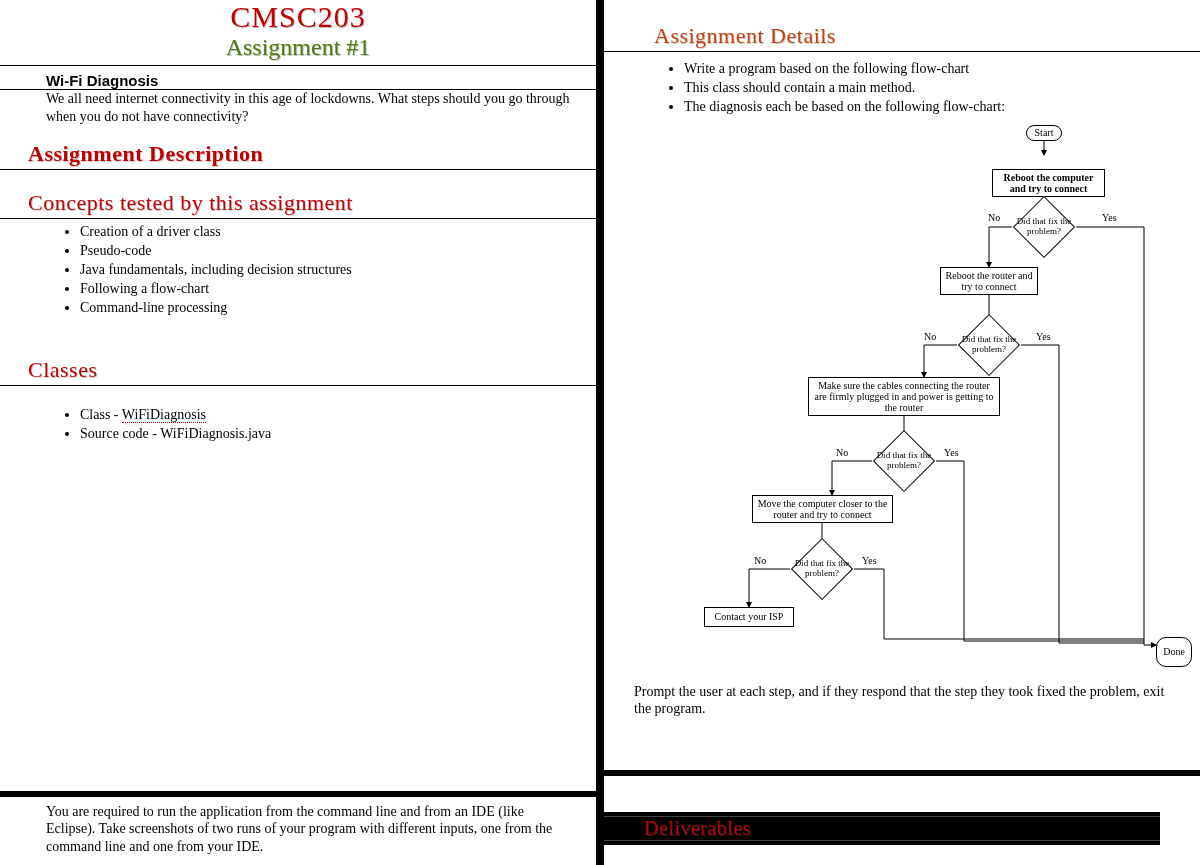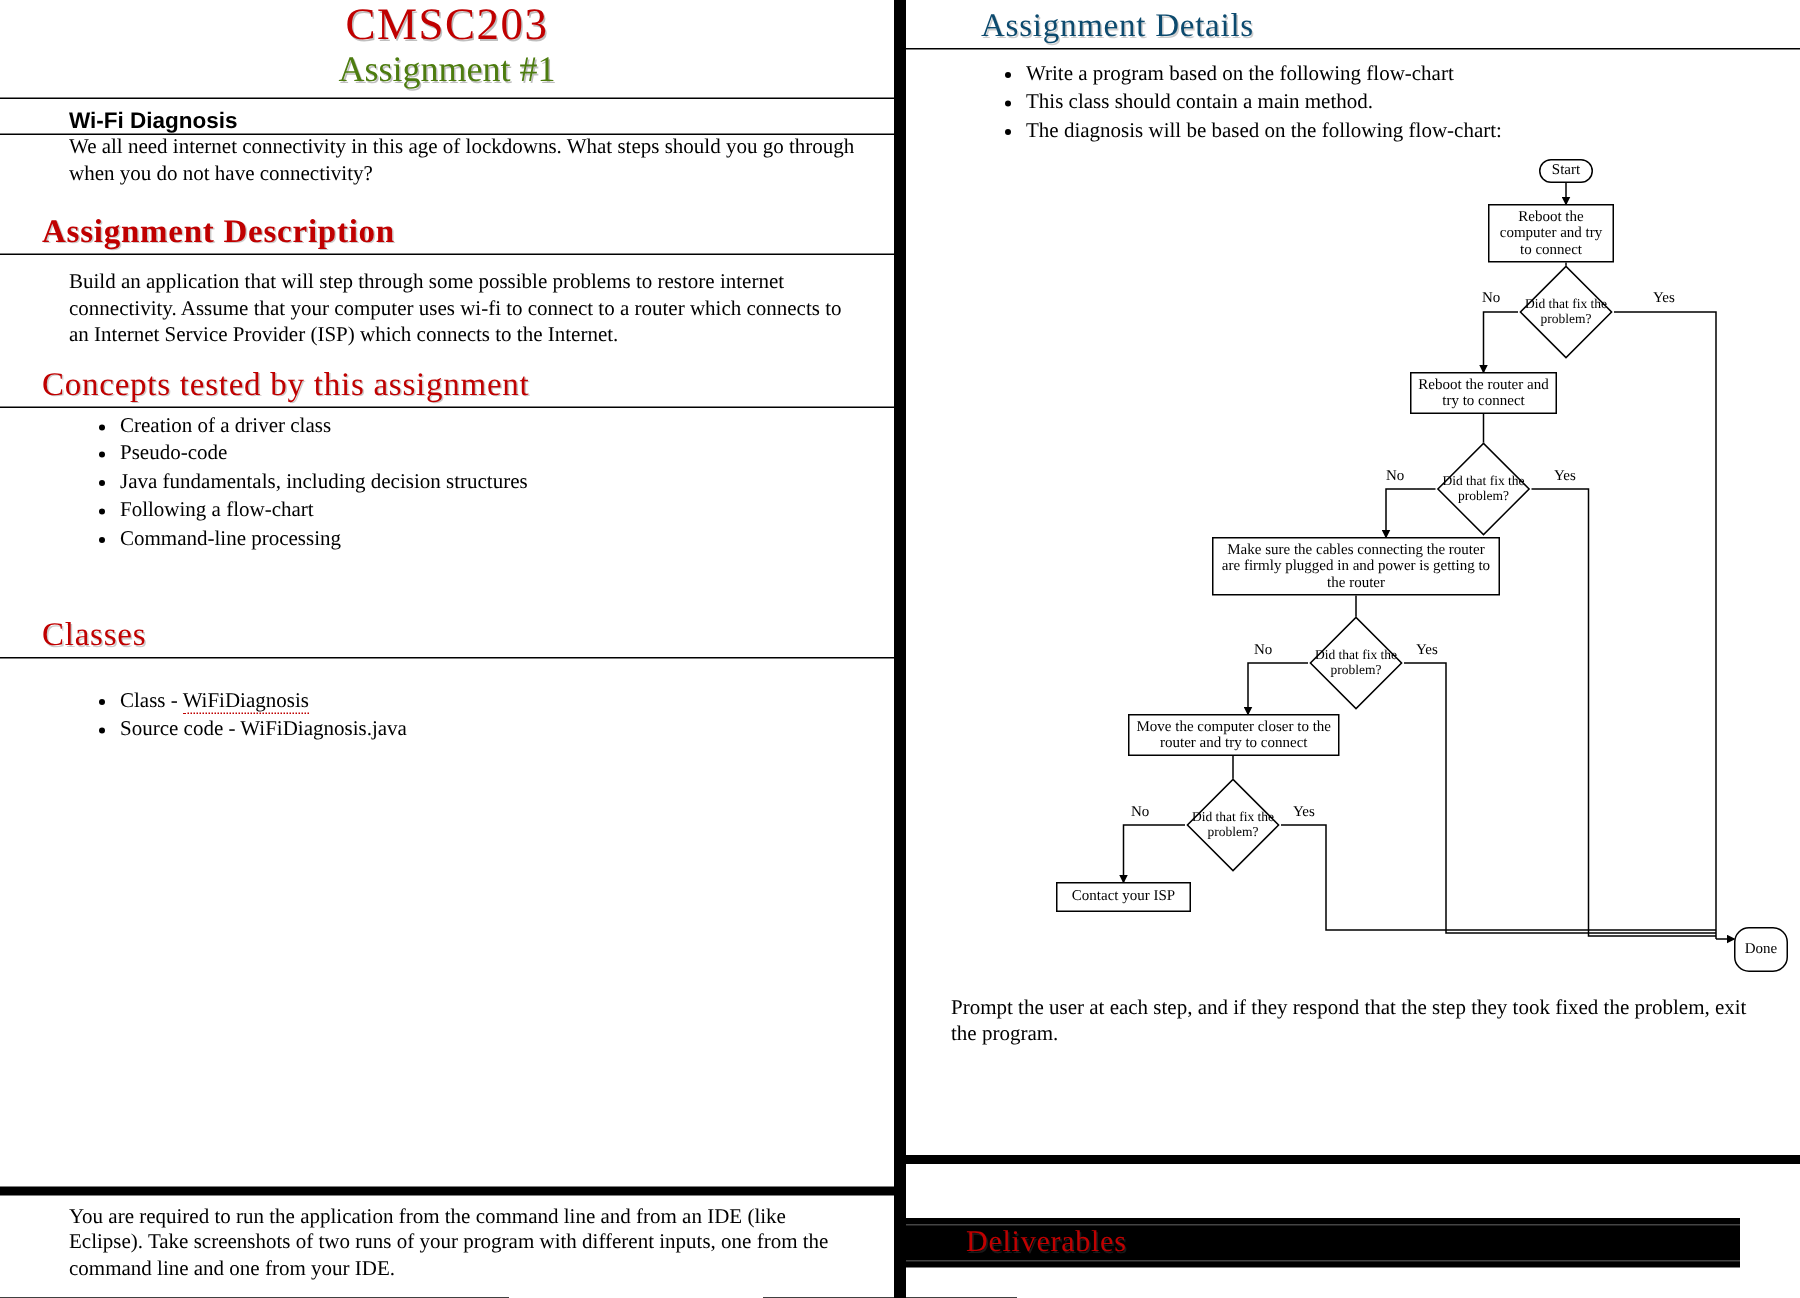--- a/index.html
+++ b/index.html
@@ -65,26 +65,27 @@
   }
   ul.body-list {
     font-size: 14px;
     padding: 4px 20px 0 80px;
     line-height: 1.35;
   }
   ul.body-list li { list-style: disc; }
   .red-dotted { border-bottom: 1px dotted #c00000; }
   .right-head {
     font-family: "Times New Roman", serif;
-    color: #0c4a6e;
+    color: #c2410c;
     font-size: 22px;
     padding: 4px 0 2px 50px;
     text-shadow: 1px 1px 0 rgba(0,0,0,.2);
     border-bottom: 1px solid #000;
     letter-spacing: .5px;
+    margin-top: 19px;
   }
   .flowchart {
     position: relative;
     width: 100%;
     height: 560px;
   }
   .fc-box, .fc-round {
     position: absolute;
     border: 1px solid #000;
     font-size: 10px;
@@ -137,21 +138,20 @@
   <div class="col">
     <div class="doc-title">CMSC203</div>
     <div class="doc-subtitle">Assignment #1</div>
     <div style="border-bottom:1px solid #000; margin-top:4px;"></div>
 
     <div class="plain-head">Wi-Fi Diagnosis</div>
     <div class="body-text">We all need internet connectivity in this age of lockdowns.  What steps should you go through when you do not have connectivity?</div>
 
     <div class="section-head" style="margin-top:14px;font-weight:bold;">Assignment Description</div>
     <div style="height:10px;"></div>
-    <div class="body-text">Build an application that will step through some possible problems to restore internet connectivity.  Assume that your computer uses wi-fi to connect to a router which connects to an Internet Service Provider (ISP) which connects to the Internet.</div>
 
     <div class="section-head">Concepts tested by this assignment</div>
     <ul class="body-list">
       <li>Creation of a driver class</li>
       <li>Pseudo-code</li>
       <li>Java fundamentals, including decision structures</li>
       <li>Following a flow-chart</li>
       <li>Command-line processing</li>
     </ul>
 
@@ -168,21 +168,21 @@
       <div class="col-split"></div>
       <div class="body-text" style="padding-bottom:10px;">You are required to run the application from the command line and from an IDE (like Eclipse). Take screenshots of two runs of your program with different inputs, one from the command line and one from your IDE.</div>
     </div>
   </div>
 
   <div class="col">
     <div class="right-head">Assignment Details</div>
     <ul class="body-list" style="padding-top:8px;">
       <li>Write a program based on the following flow-chart</li>
       <li>This class should contain a main method.</li>
-      <li>The diagnosis will be based on the following flow-chart:</li>
+      <li>The diagnosis each be based on the following flow-chart:</li>
     </ul>
 
     <div class="flowchart">
       <svg class="lines" viewBox="0 0 596 560">
         <defs>
             <marker id="ah" markerWidth="6" markerHeight="6" refX="5" refY="3" orient="auto">
               <path d="M0,0 L6,3 L0,6 Z" fill="#000"></path>
             </marker>
           </defs>
         <g stroke="#000" stroke-width="1" fill="none">
@@ -199,21 +199,21 @@
           <polyline points="268,344 228,344 228,378" marker-end="url(#ah)"></polyline>
           <polyline points="332,344 360,344 360,524 540,524"></polyline>
           <line x1="218" y1="406" x2="218" y2="430" marker-end="url(#ah)"></line>
           <polyline points="186,452 145,452 145,490" marker-end="url(#ah)"></polyline>
           <polyline points="250,452 280,452 280,522 540,522"></polyline>
           <line x1="540" y1="528" x2="552" y2="528" marker-end="url(#ah)"></line>
         </g>
       </svg>
 
       <div class="fc-round" style="left:422px; top:8px; width:36px; height:16px;">Start</div>
-      <div class="fc-box" style="left:388px; top:38px; width:84px;">Reboot the computer and try to connect</div>
+      <div class="fc-box" style="left:388px; top:52px; width:113px;font-weight:bold;">Reboot the computer and try to connect</div>
       <div class="fc-diamond" style="left:408px; top:88px;">
           <div class="shape"></div>
           <div class="lab">Did that fix the problem?</div>
         </div>
       <div class="fc-label" style="left:384px; top:95px;">No</div>
       <div class="fc-label" style="left:498px; top:95px;">Yes</div>
 
       <div class="fc-box" style="left:336px; top:150px; width:98px;">Reboot the router and try to connect</div>
       <div class="fc-diamond" style="left:353px; top:206px;">
           <div class="shape"></div>

